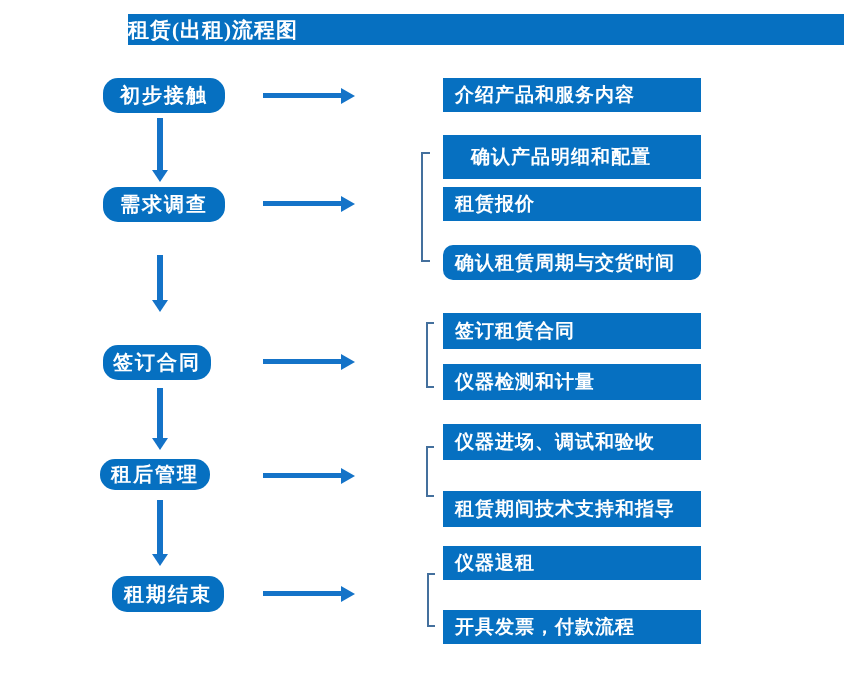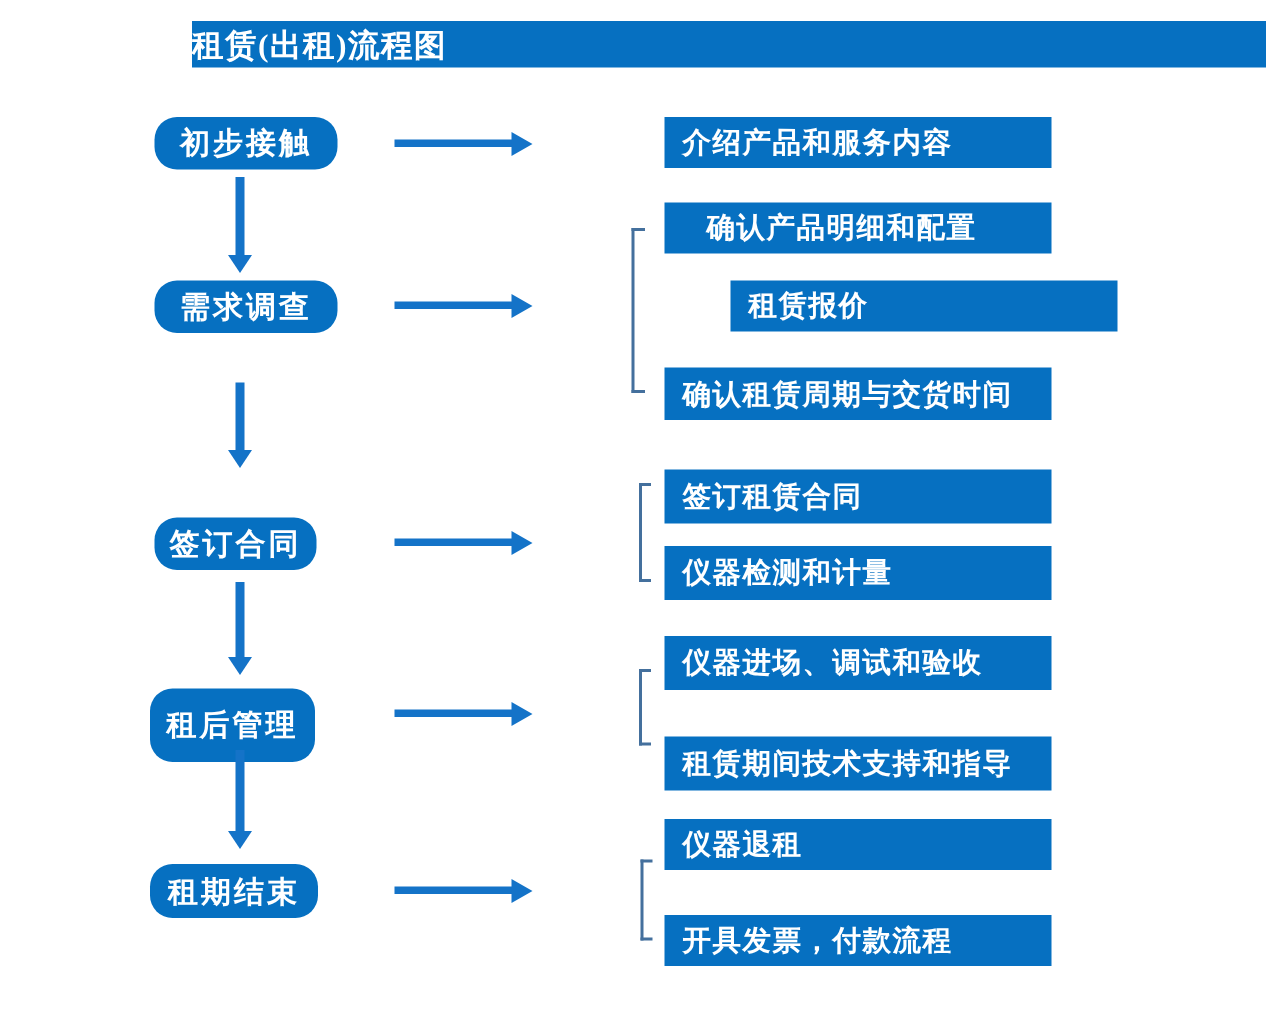--- a/index.html
+++ b/index.html
@@ -83,22 +83,22 @@
 
 <div id="canvas">
 
   <div class="banner">
     <span>租赁(出租)流程图</span>
   </div>
 
   <div class="stage" style="left:103px; top:78px;  width:122px; height:35px;">初步接触</div>
   <div class="stage" style="left:103px; top:187px; width:122px; height:35px;">需求调查</div>
   <div class="stage" style="left:103px; top:345px; width:108px; height:35px;">签订合同</div>
-  <div class="stage" style="left:100px; top:459px; width:110px; height:49px;">租后管理</div>
-  <div class="stage" style="left:100px; top:576px; width:112px; height:36px;">租期结束</div>
+  <div class="stage" style="left:100px; top:459px; width:110px; height:31px;">租后管理</div>
+  <div class="stage" style="left:112px; top:576px; width:112px; height:36px;">租期结束</div>
 
   <div class="varrow" style="top:118px; height:64px;">
     <div class="shaft"></div>
     <div class="head"></div>
   </div>
   <div class="varrow" style="top:255px; height:57px;">
     <div class="shaft"></div>
     <div class="head"></div>
   </div>
   <div class="varrow" style="top:388px; height:62px;">
@@ -131,23 +131,23 @@
     <div class="head"></div>
   </div>
 
   <div class="bracket" style="left:421px; top:152px; width:9px; height:110px;"></div>
   <div class="bracket" style="left:426px; top:322px; width:8px; height:66px;"></div>
   <div class="bracket" style="left:426px; top:446px; width:8px; height:51px;"></div>
   <div class="bracket" style="left:427px; top:573px; width:8px; height:54px;"></div>
 
   <div class="out" style="top:78px;  height:34px;">介绍产品和服务内容</div>
 
-  <div class="out" style="top:135px; height:34px;padding-left:28px;">确认产品明细和配置</div>
-  <div class="out" style="top:187px; height:34px;margin-left:44px;">租赁报价</div>
-  <div class="out" style="top:245px; height:35px;">确认租赁周期与交货时间</div>
+  <div class="out" style="top:135px; height:44px;padding-left:28px;">确认产品明细和配置</div>
+  <div class="out" style="top:187px; height:34px;">租赁报价</div>
+  <div class="out" style="top:245px; height:35px;border-radius:10px;">确认租赁周期与交货时间</div>
 
   <div class="out" style="top:313px; height:36px;">签订租赁合同</div>
   <div class="out" style="top:424px; height:36px;">仪器进场、调试和验收</div>
 
   <div class="out" style="top:364px; height:36px;">仪器检测和计量</div>
   <div class="out" style="top:491px; height:36px;">租赁期间技术支持和指导</div>
 
   <div class="out" style="top:546px; height:34px;">仪器退租</div>
   <div class="out" style="top:610px; height:34px;">开具发票，付款流程</div>
 

